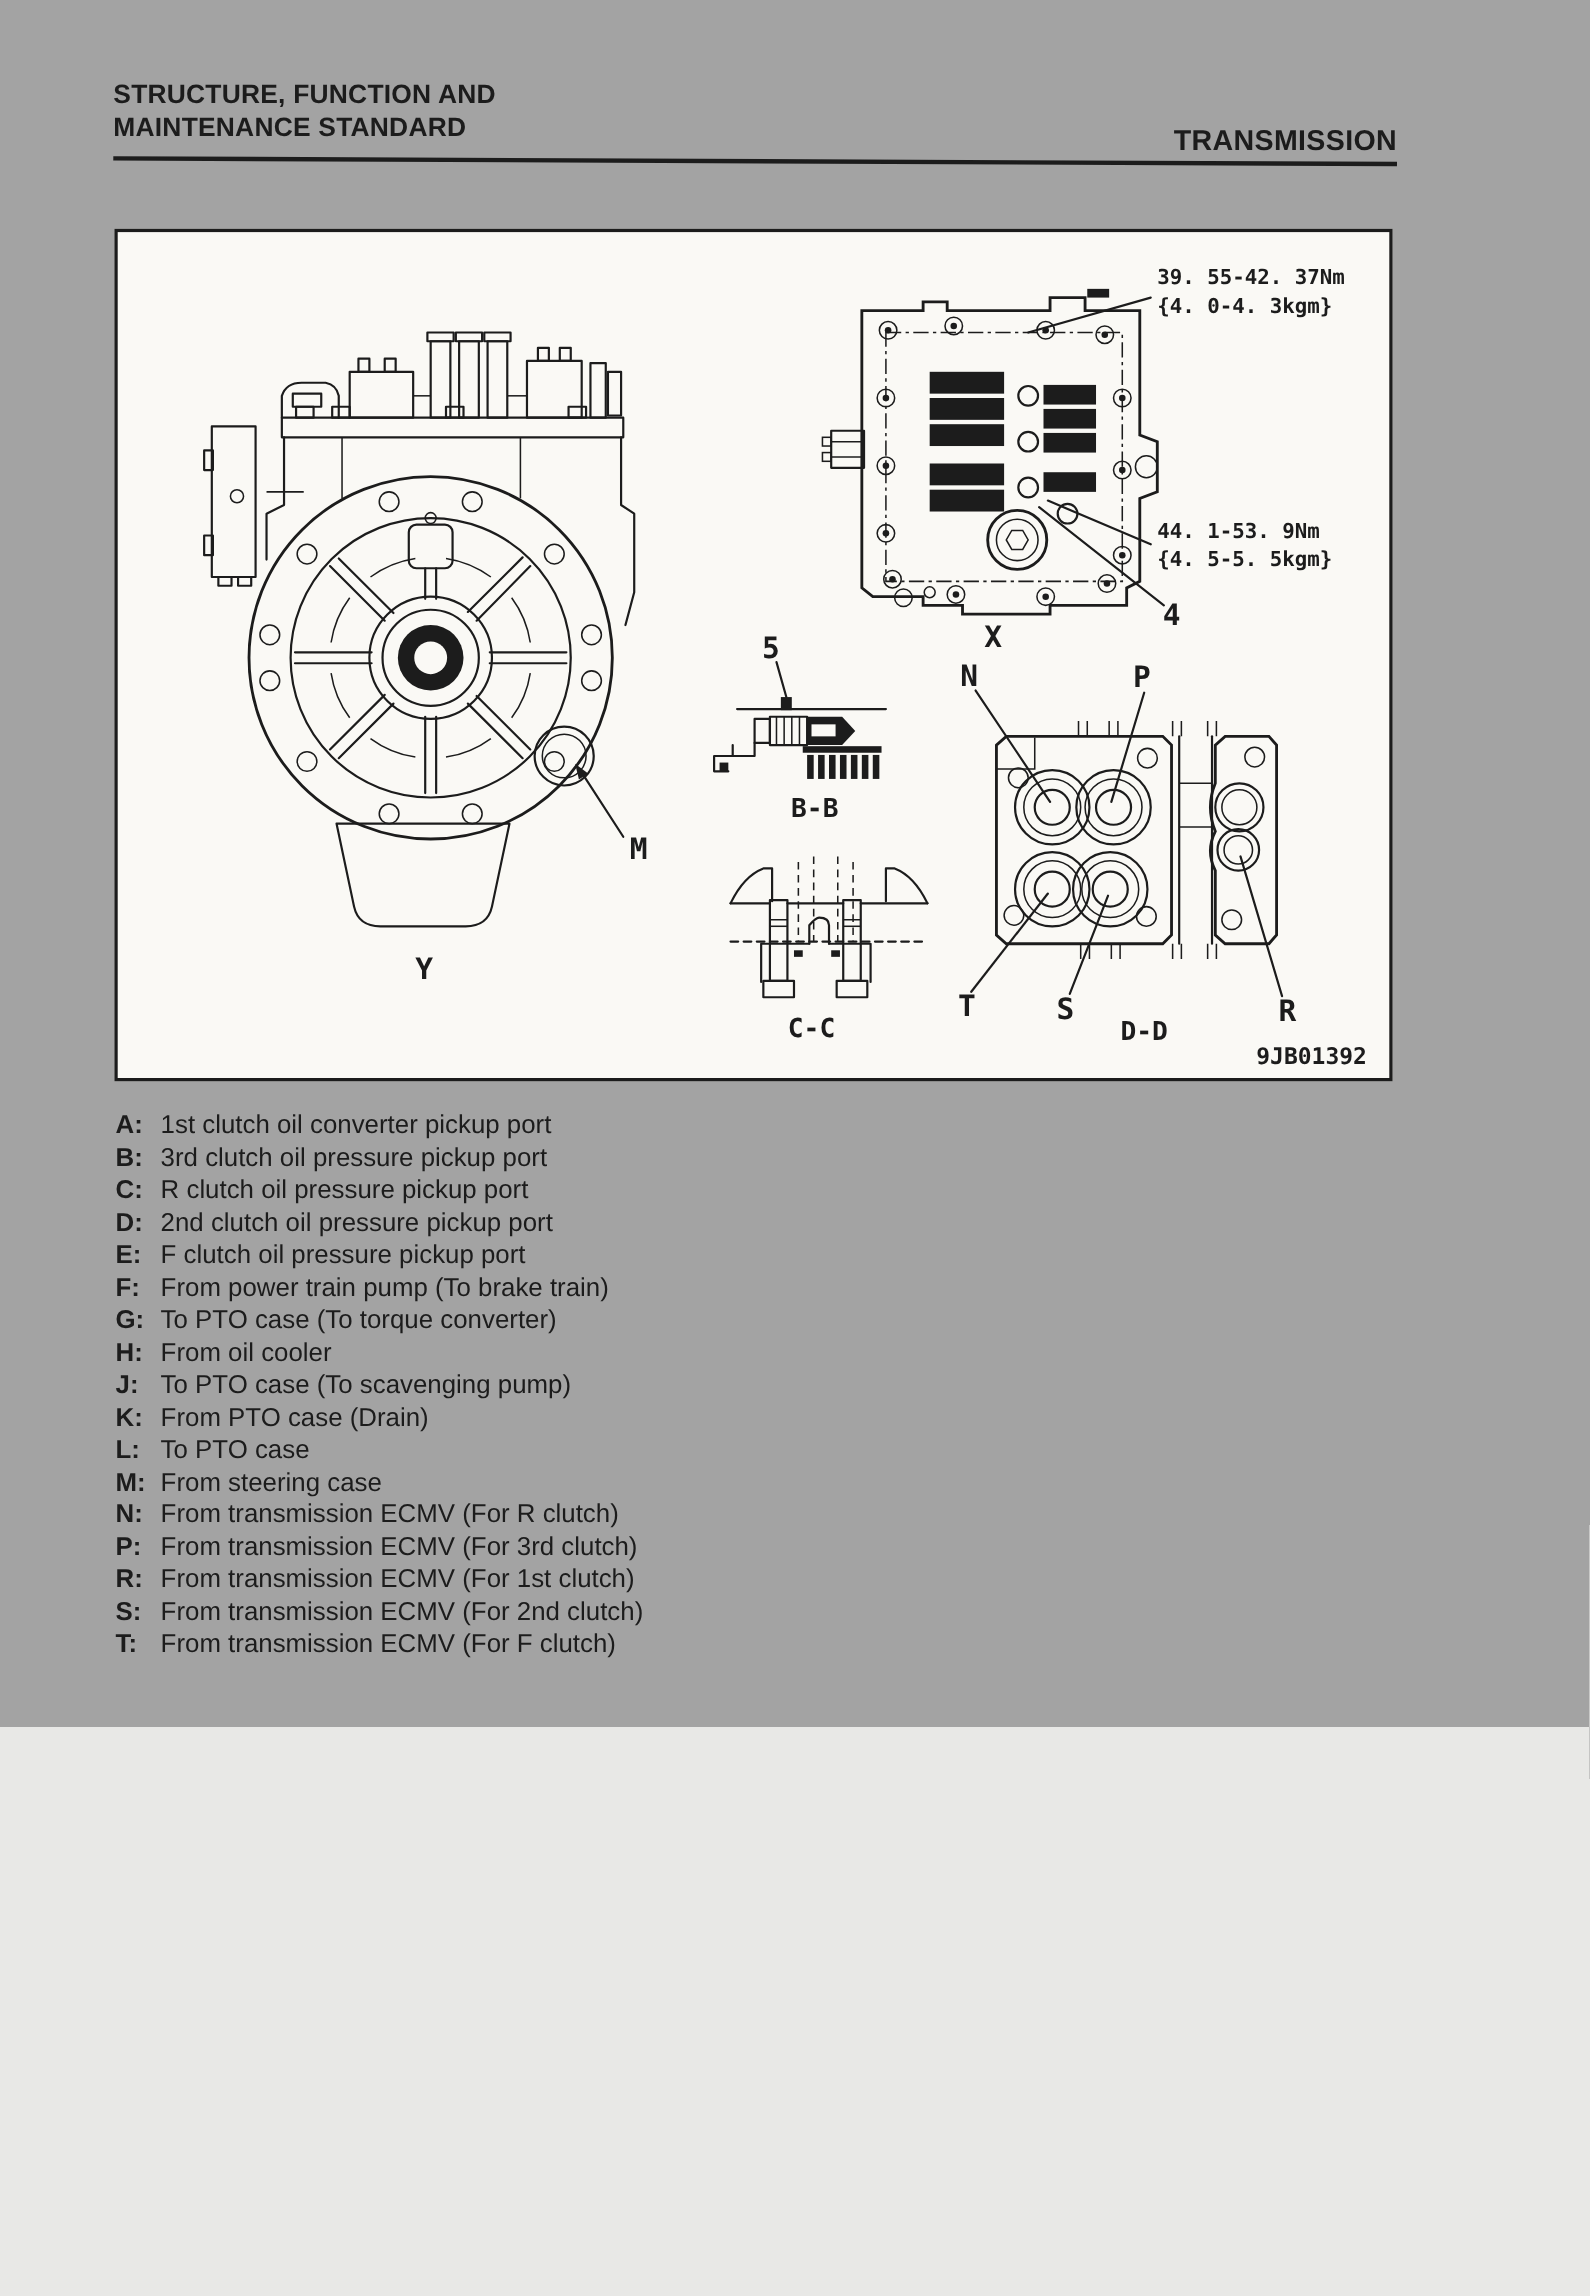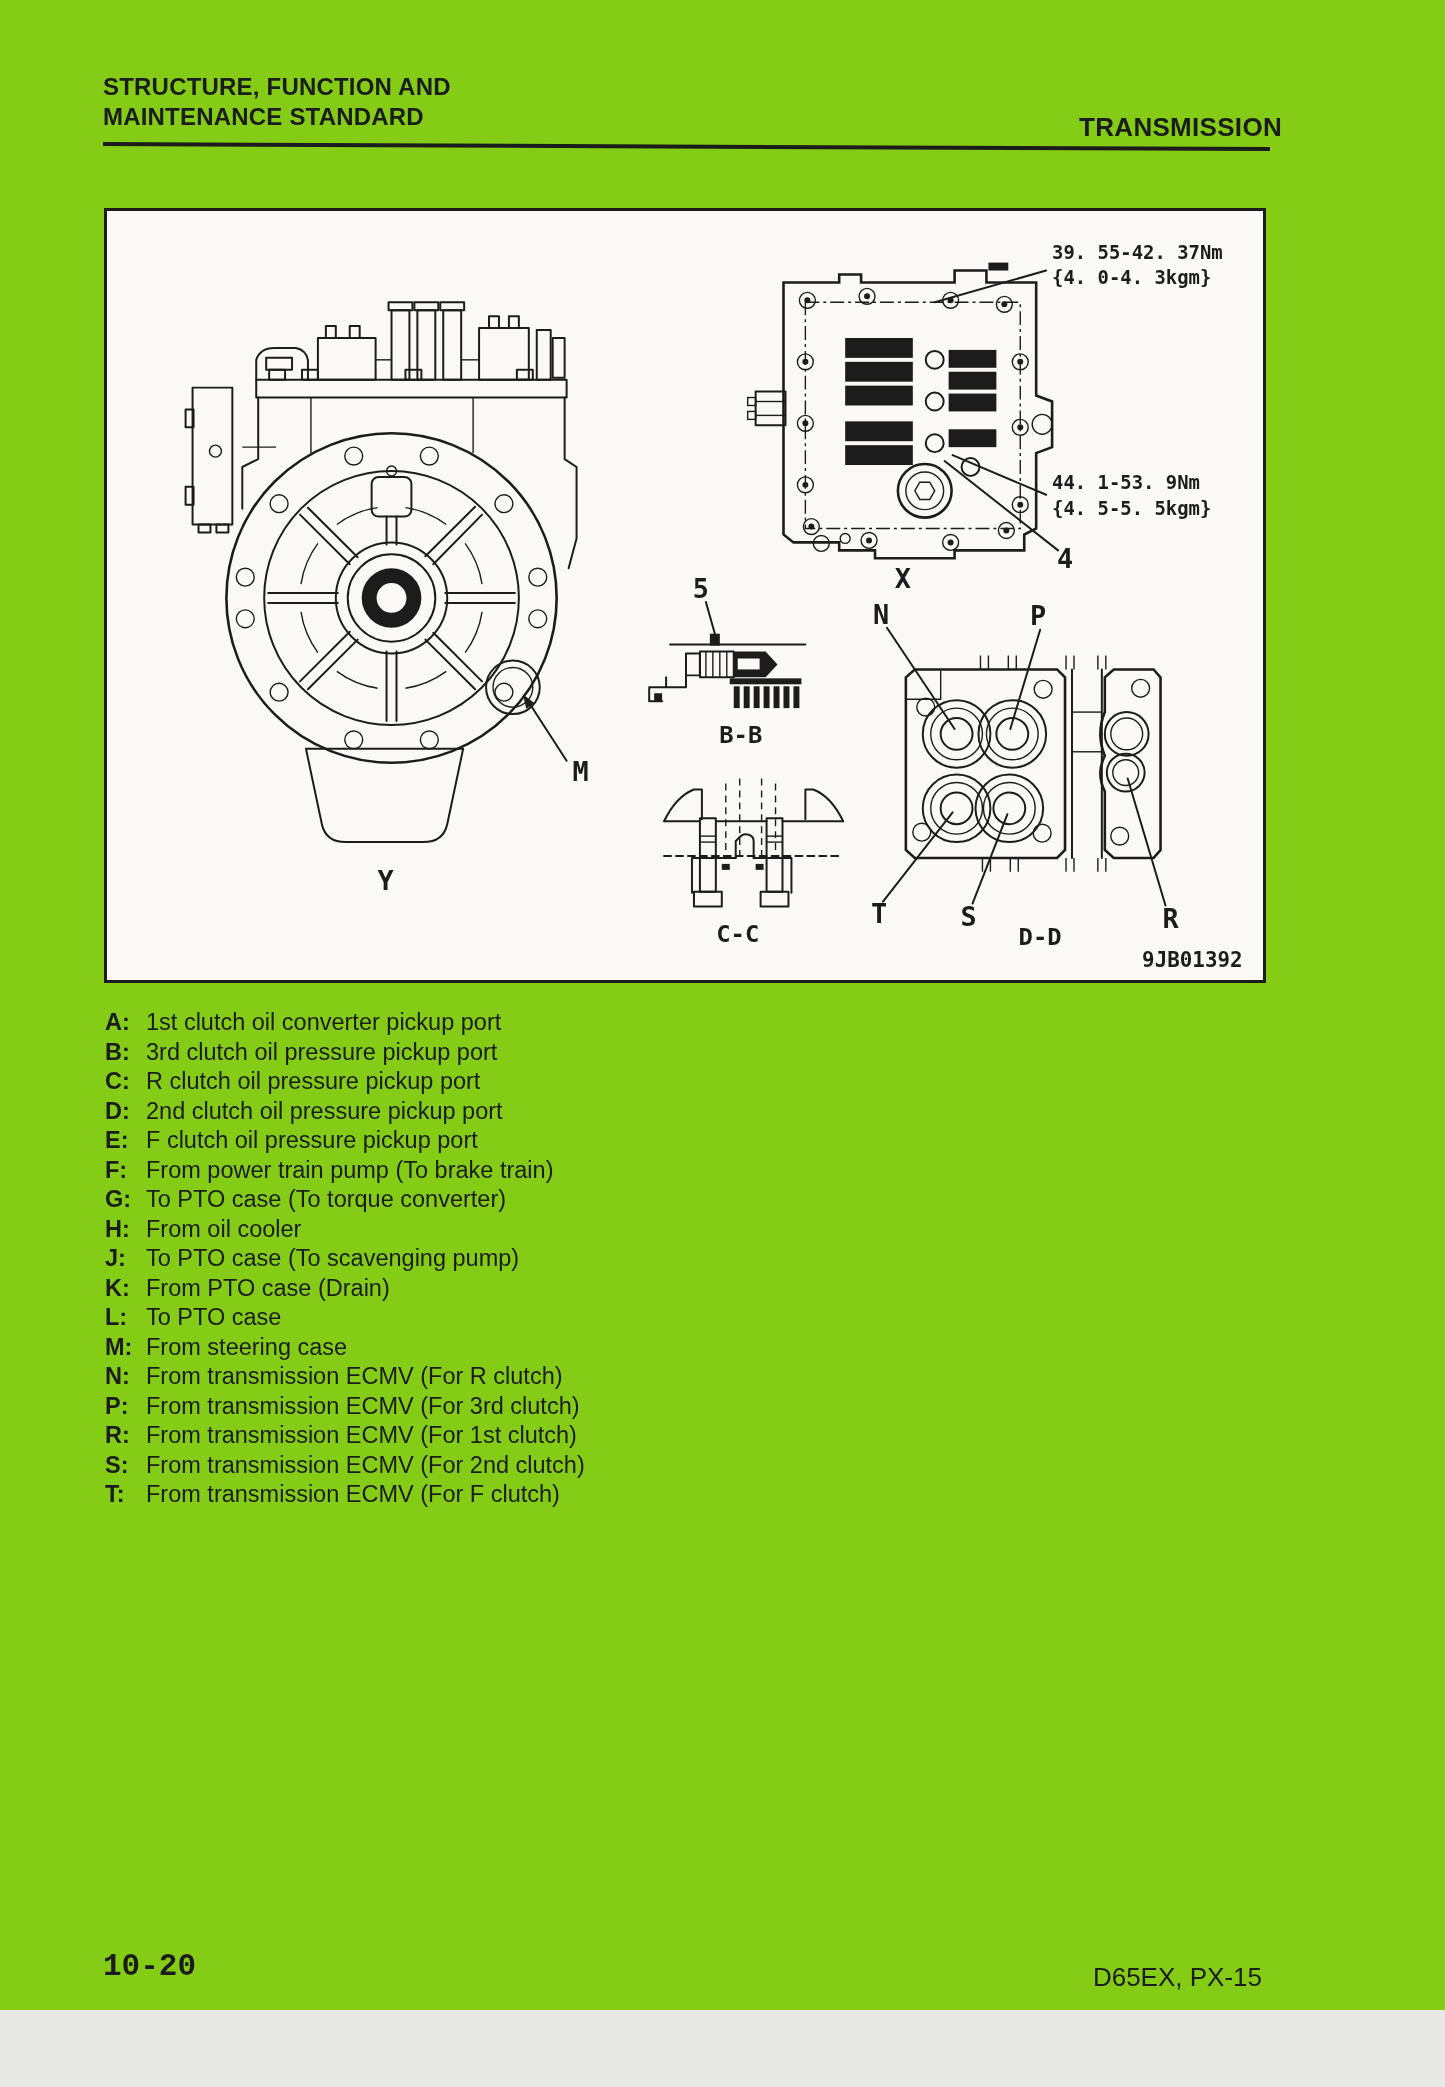--- a/index.html
+++ b/index.html
@@ -1,22 +1,22 @@
 <!DOCTYPE html>
 <html><head>
 <meta charset="utf-8">
 <style>
   html,body{margin:0;padding:0;background:#e8e8e6;}
-  .page{position:relative;width:1445px;height:2010px;background:#84cc16;overflow:hidden;
+  .page{position:relative;width:1445px;height:1570px;background:#a3a3a3;overflow:hidden;
         font-family:"Liberation Sans",sans-serif;color:#1c1c1c;}
   
   .header-left{position:absolute;left:103px;top:72px;font-size:24px;font-weight:bold;
                line-height:30px;letter-spacing:.2px;}
   .header-right{position:absolute;top:112px;left:0;width:1270px;text-align:right;
-                font-size:26px;font-weight:bold;letter-spacing:.3px;padding-left:12px;}
+                font-size:26px;font-weight:bold;letter-spacing:.3px;}
   .header-rule{position:absolute;left:103px;top:142px;width:1167px;height:4px;background:#1c1c1c;
                transform:rotate(0.25deg);transform-origin:left center;}
   
   .figure-frame{position:absolute;left:104px;top:208px;width:1162px;height:775px;
                 border:3px solid #1c1c1c;box-sizing:border-box;background:#faf9f5;}
   .figure-frame svg{position:absolute;left:0;top:0;width:100%;height:100%;}
   .art{stroke:#1c1c1c;fill:none;stroke-width:2;stroke-linecap:round;stroke-linejoin:round;}
   .art-thin{stroke:#1c1c1c;fill:none;stroke-width:1.4;}
   .art-heavy{stroke:#1c1c1c;fill:none;stroke-width:2.6;}
   .ink{fill:#1c1c1c;stroke:none;}

